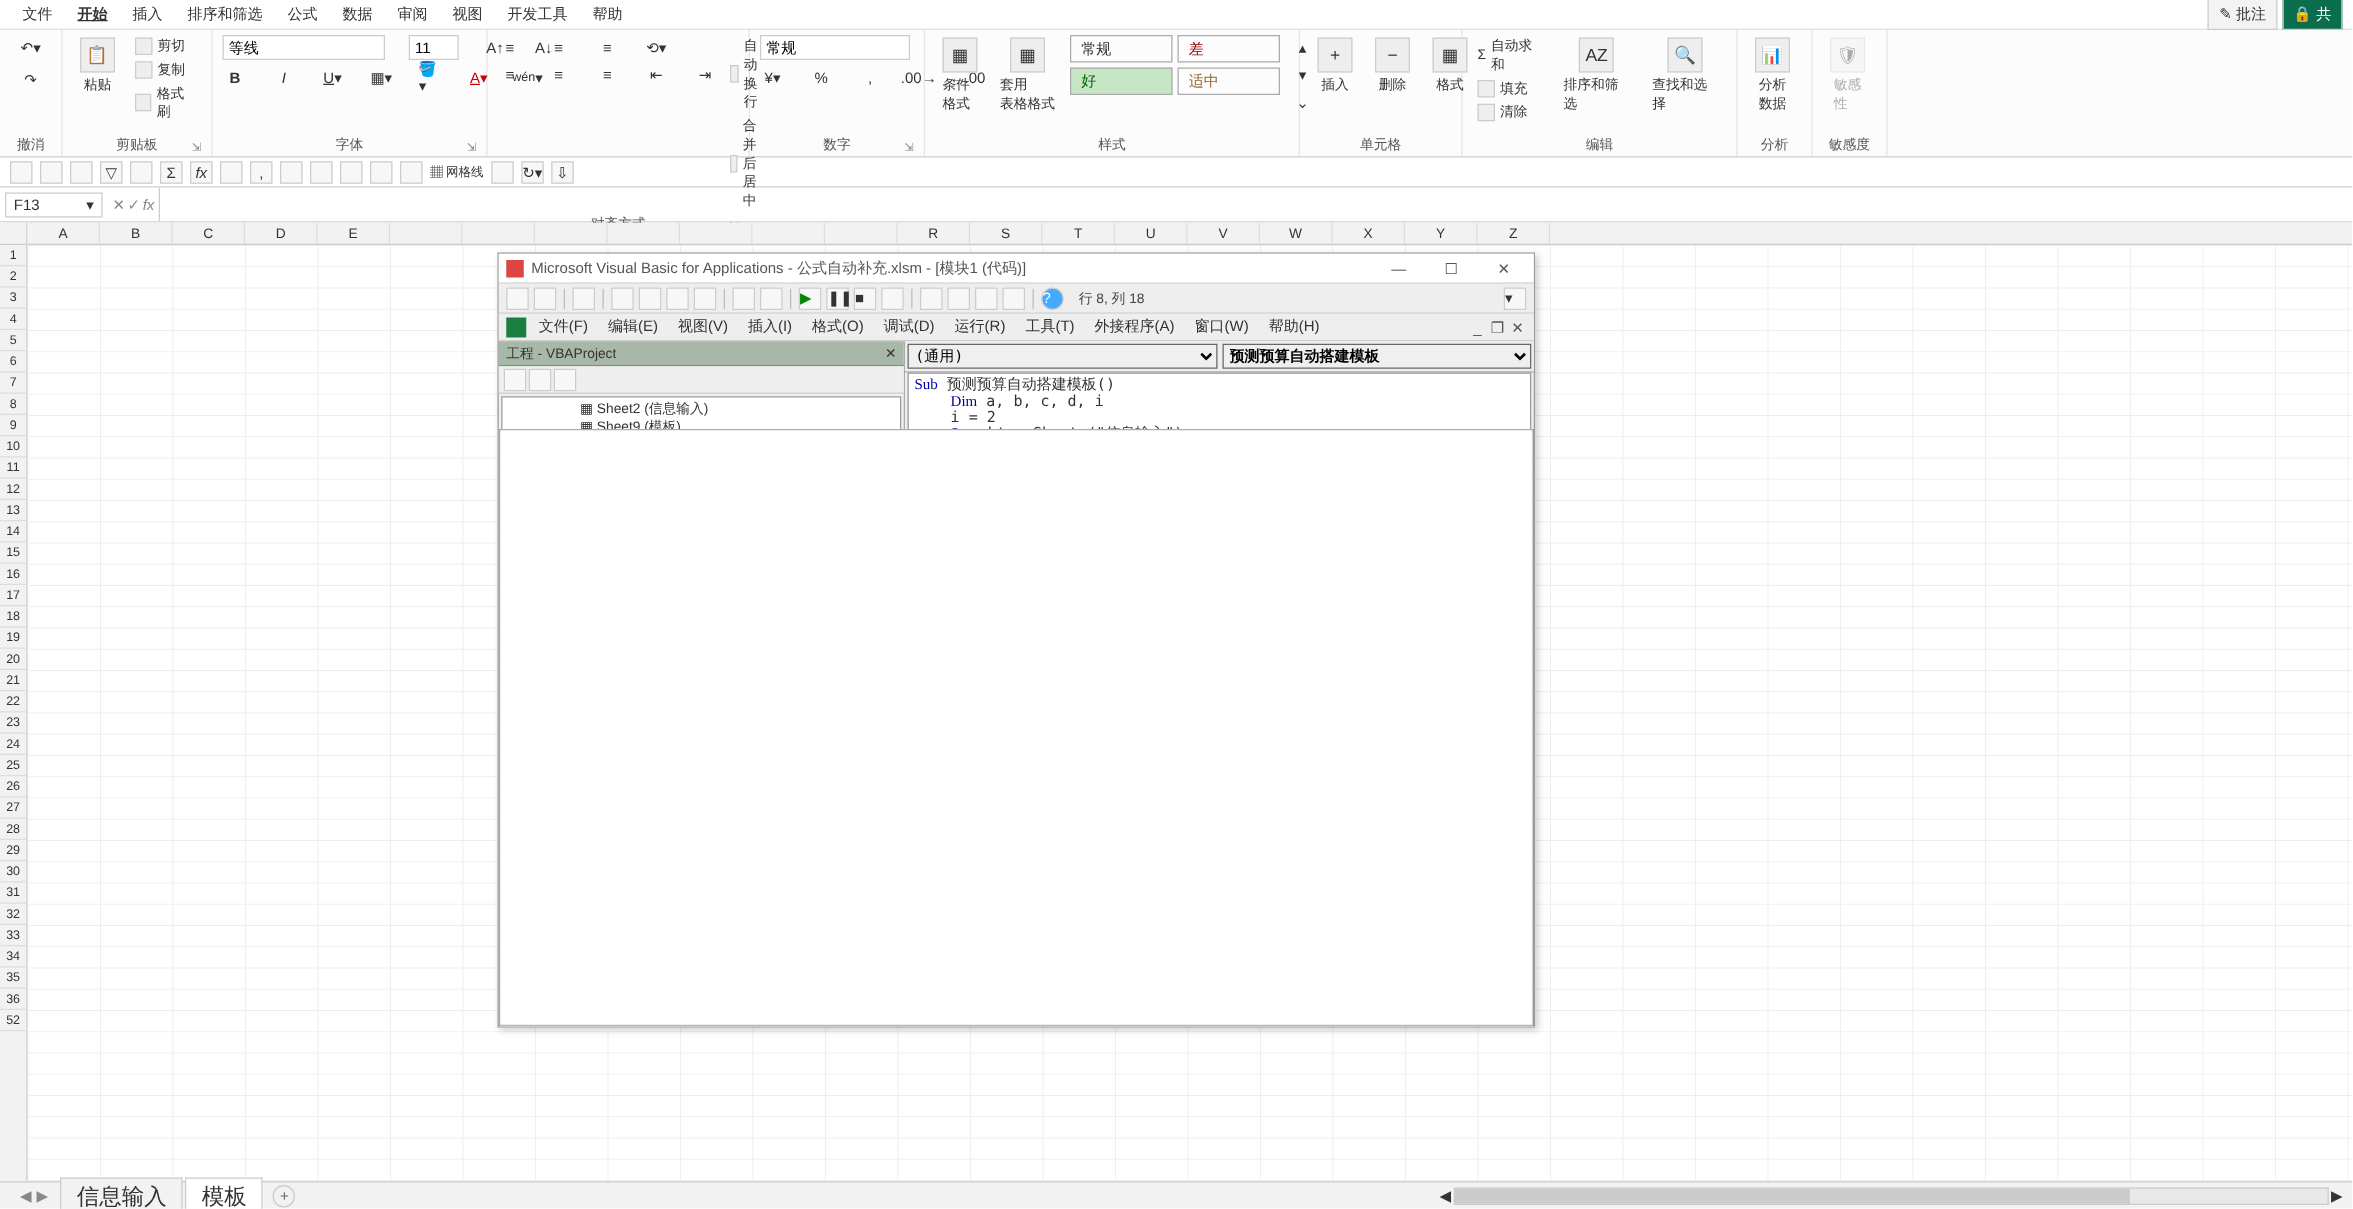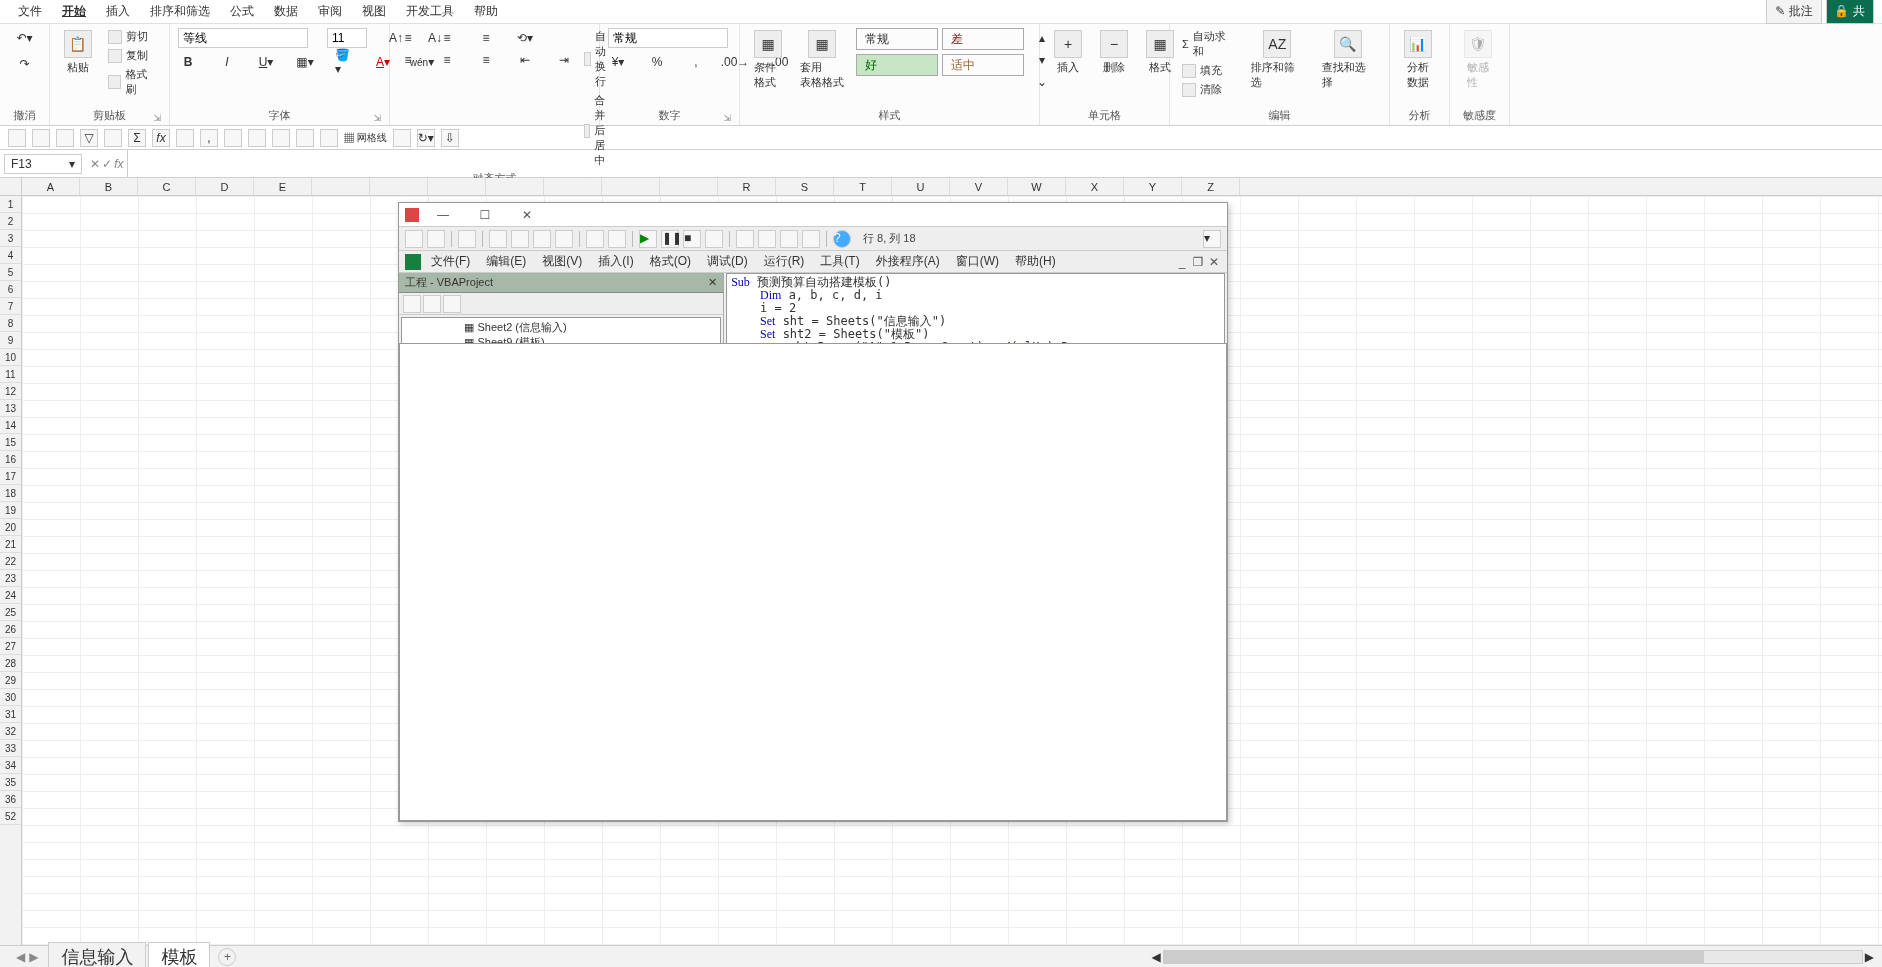--- a/index.html
+++ b/index.html
@@ -420,20 +420,21 @@
       <div class="rh">35</div>
       <div class="rh">36</div>
       <div class="rh">52</div>
     </div>
   <div class="cells"></div>
 </div>
 
 <div class="vbe">
   <div class="titlebar">
     <span class="ico"></span>
+    <span class="ttl">Microsoft Visual Basic for Applications - 公式自动补充.xlsm - [模块1 (代码)]</span>
     <span class="winbtn">—</span>
     <span class="winbtn">☐</span>
     <span class="winbtn">✕</span>
   </div>
   <div class="toolbar">
     <span class="tb"></span>
     <span class="tb"></span>
     <span class="sep"></span>
     <span class="tb"></span>
     <span class="sep"></span>
@@ -515,20 +516,24 @@
         </div>
         <div class="grid">
           <div class="row">
               <div class="k">(名称)</div>
               <div class="v">模块1</div>
             </div>
         </div>
       </div>
     </div>
     <div class="right">
+      <div class="code-head">
+        <select><option>(通用)</option></select>
+        <select style="font-weight:bold"><option>预测预算自动搭建模板</option></select>
+      </div>
       <div class="code-area">
           <pre id="code"><span class="kw">Sub</span> 预测预算自动搭建模板()
     <span class="kw">Dim</span> a, b, c, d, i
     i = 2
     <span class="kw">Set</span> sht = Sheets("信息输入")
     <span class="kw">Set</span> sht2 = Sheets("模板")
     c = sht.Range("A" &amp; Rows.Count).<span class="kw">End</span>(xlUp).Row
     d = sht.Range("B" &amp; Rows.Count).<span class="kw">End</span>(xlUp).Row
     sht2.Cells(1, 1) = "科目"
     sht2.Cells(1, 2) = "部门"

